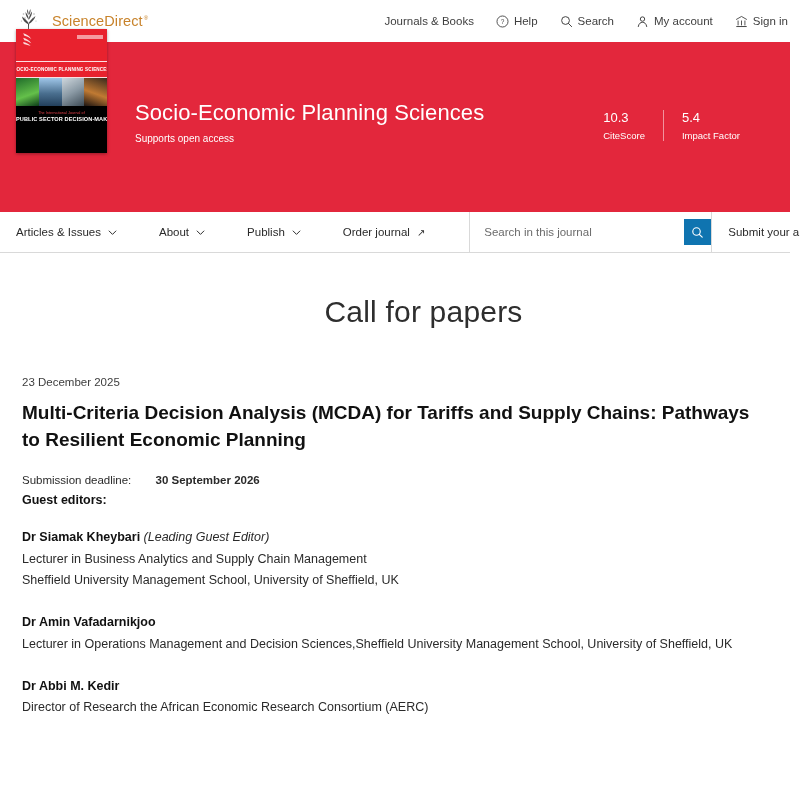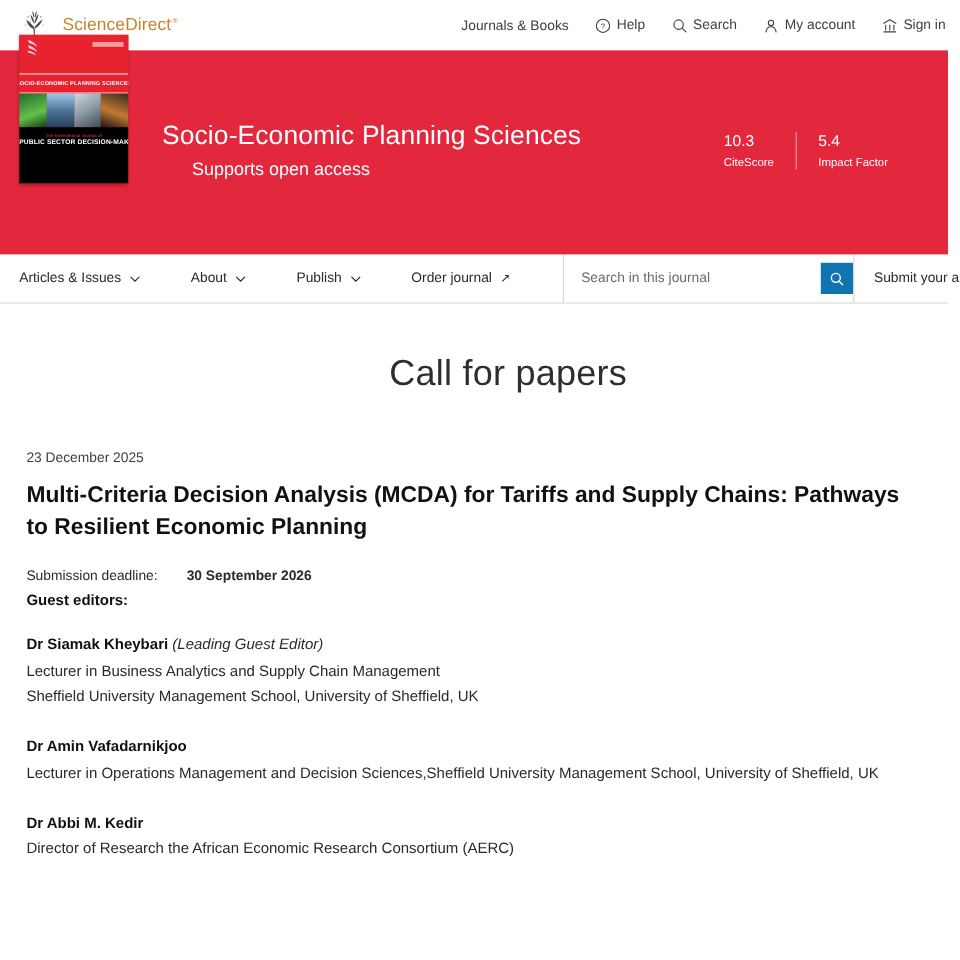--- a/index.html
+++ b/index.html
@@ -45,21 +45,21 @@
   }
   .brand-name::after {
     content: "®";
     font-size: 6px;
     vertical-align: super;
     margin-left: 1px;
   }
   .top-nav {
     margin-left: auto;
     display: flex;
-    align-items: flex-end;
+    align-items: center;
     gap: 22px;
     font-size: 11.5px;
     color: #404040;
   }
   .top-nav-item {
     display: flex;
     align-items: center;
     gap: 5px;
     white-space: nowrap;
   }
@@ -160,23 +160,22 @@
   }
   .journal-title {
     color: #fff;
     font-size: 22px;
     font-weight: 400;
     letter-spacing: .1px;
     white-space: nowrap;
   }
   .journal-sub {
     color: #fff;
-    font-size: 15px;
+    font-size: 10px;
     margin-top: 7px;
-    margin-left: 25px;
   }
   .metrics {
     position: absolute;
     right: 32px;
     top: 68px;
     display: flex;
     align-items: stretch;
     gap: 0;
   }
   .metric {

